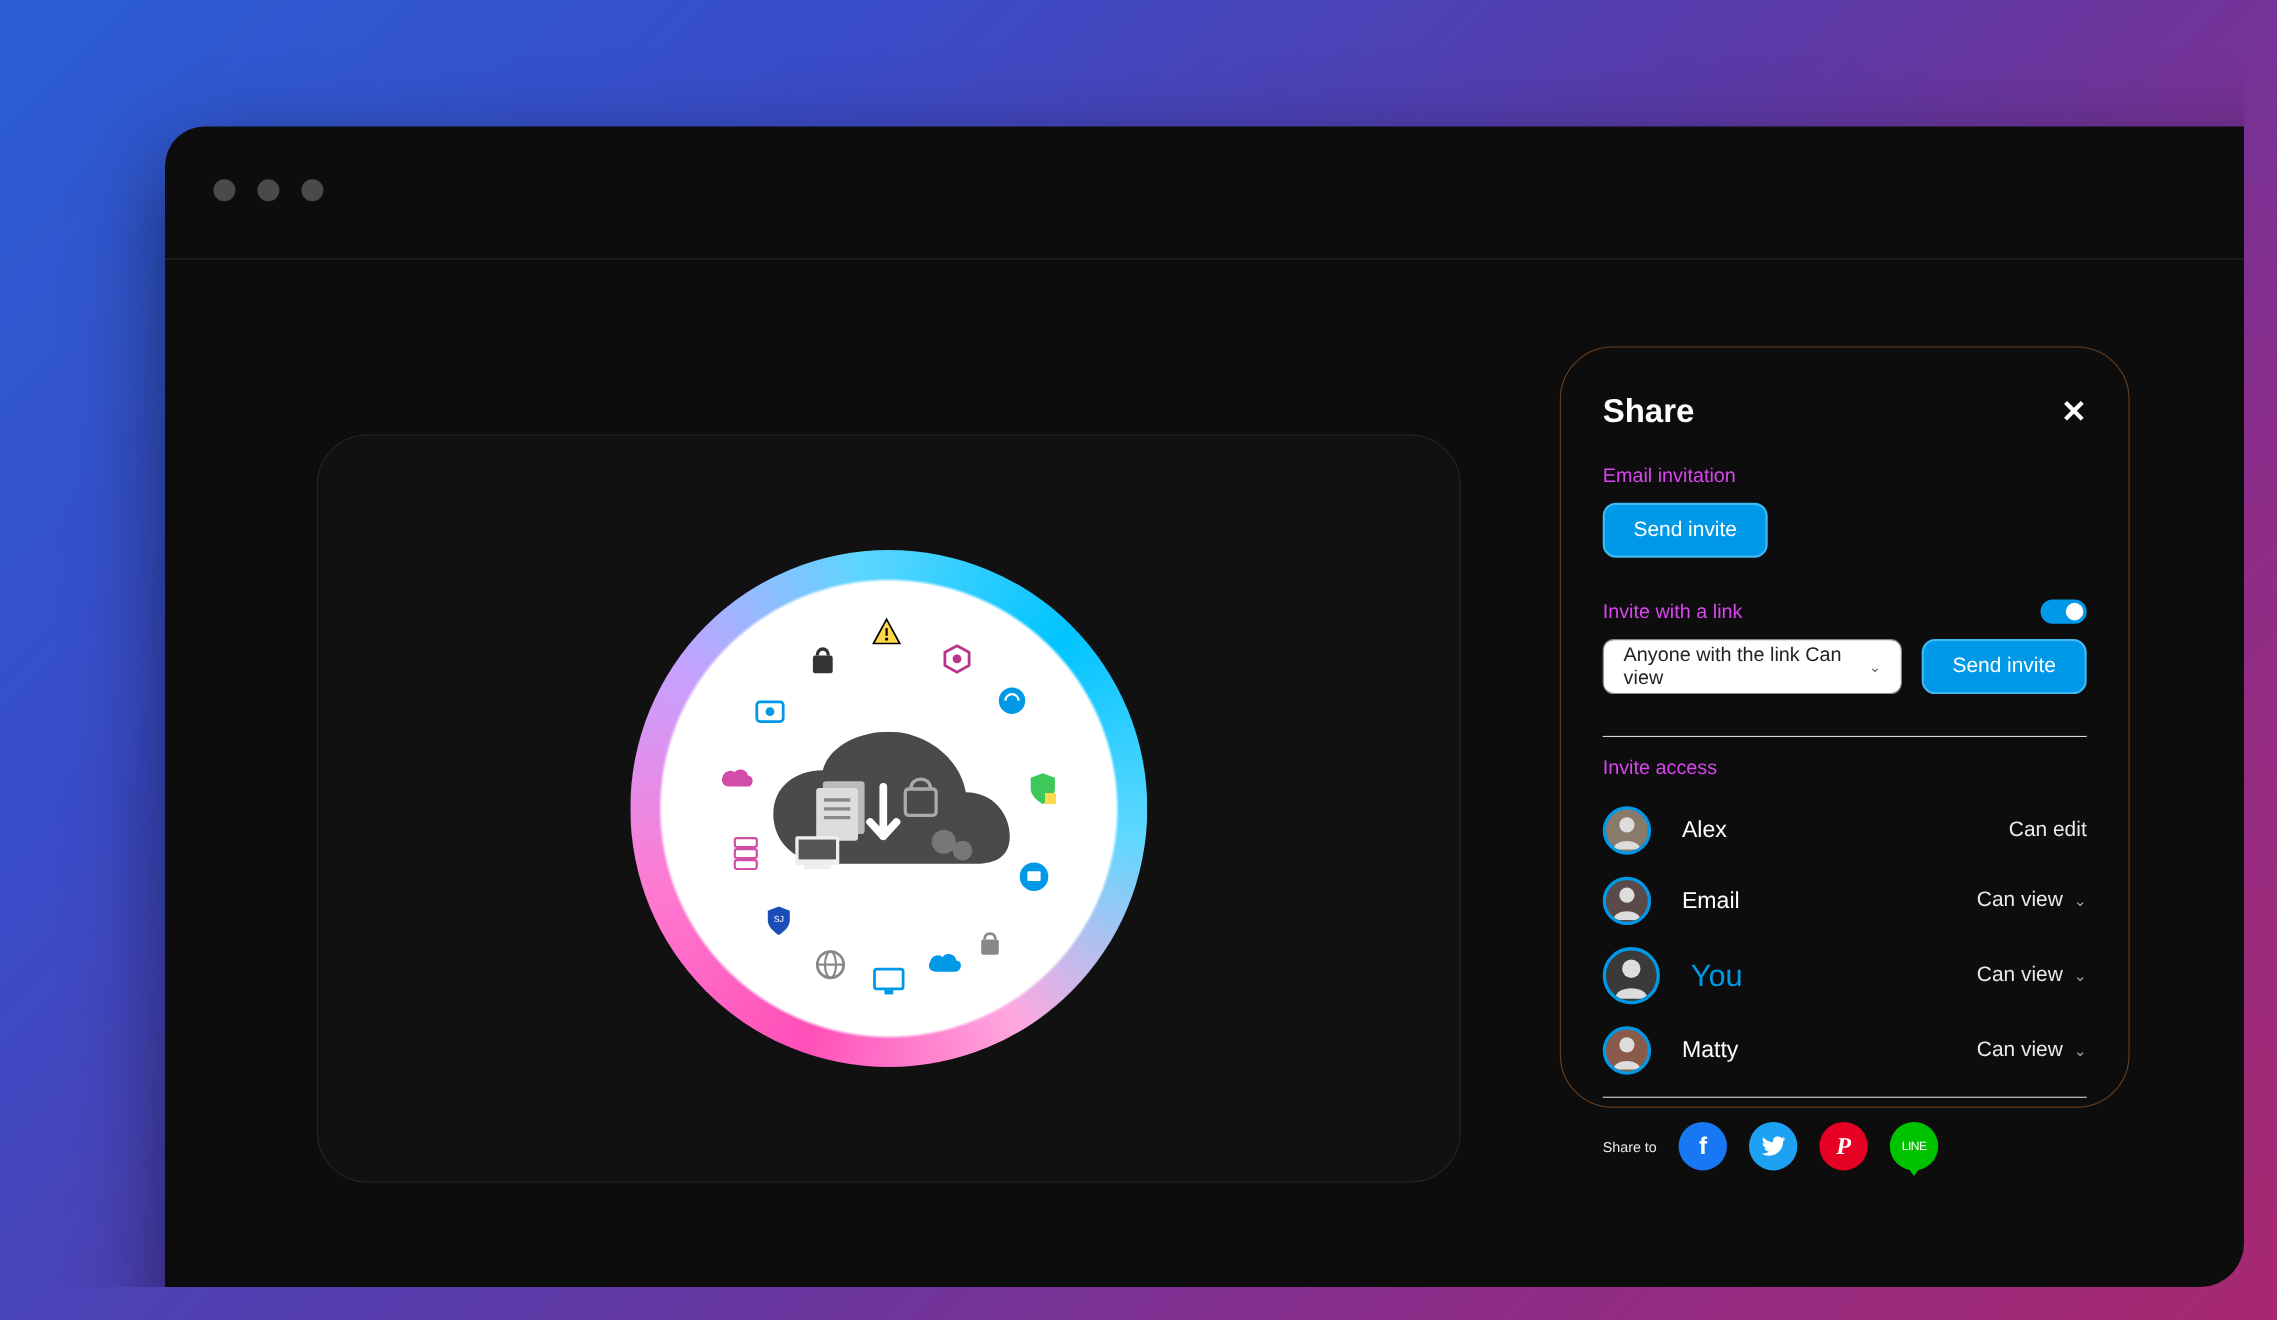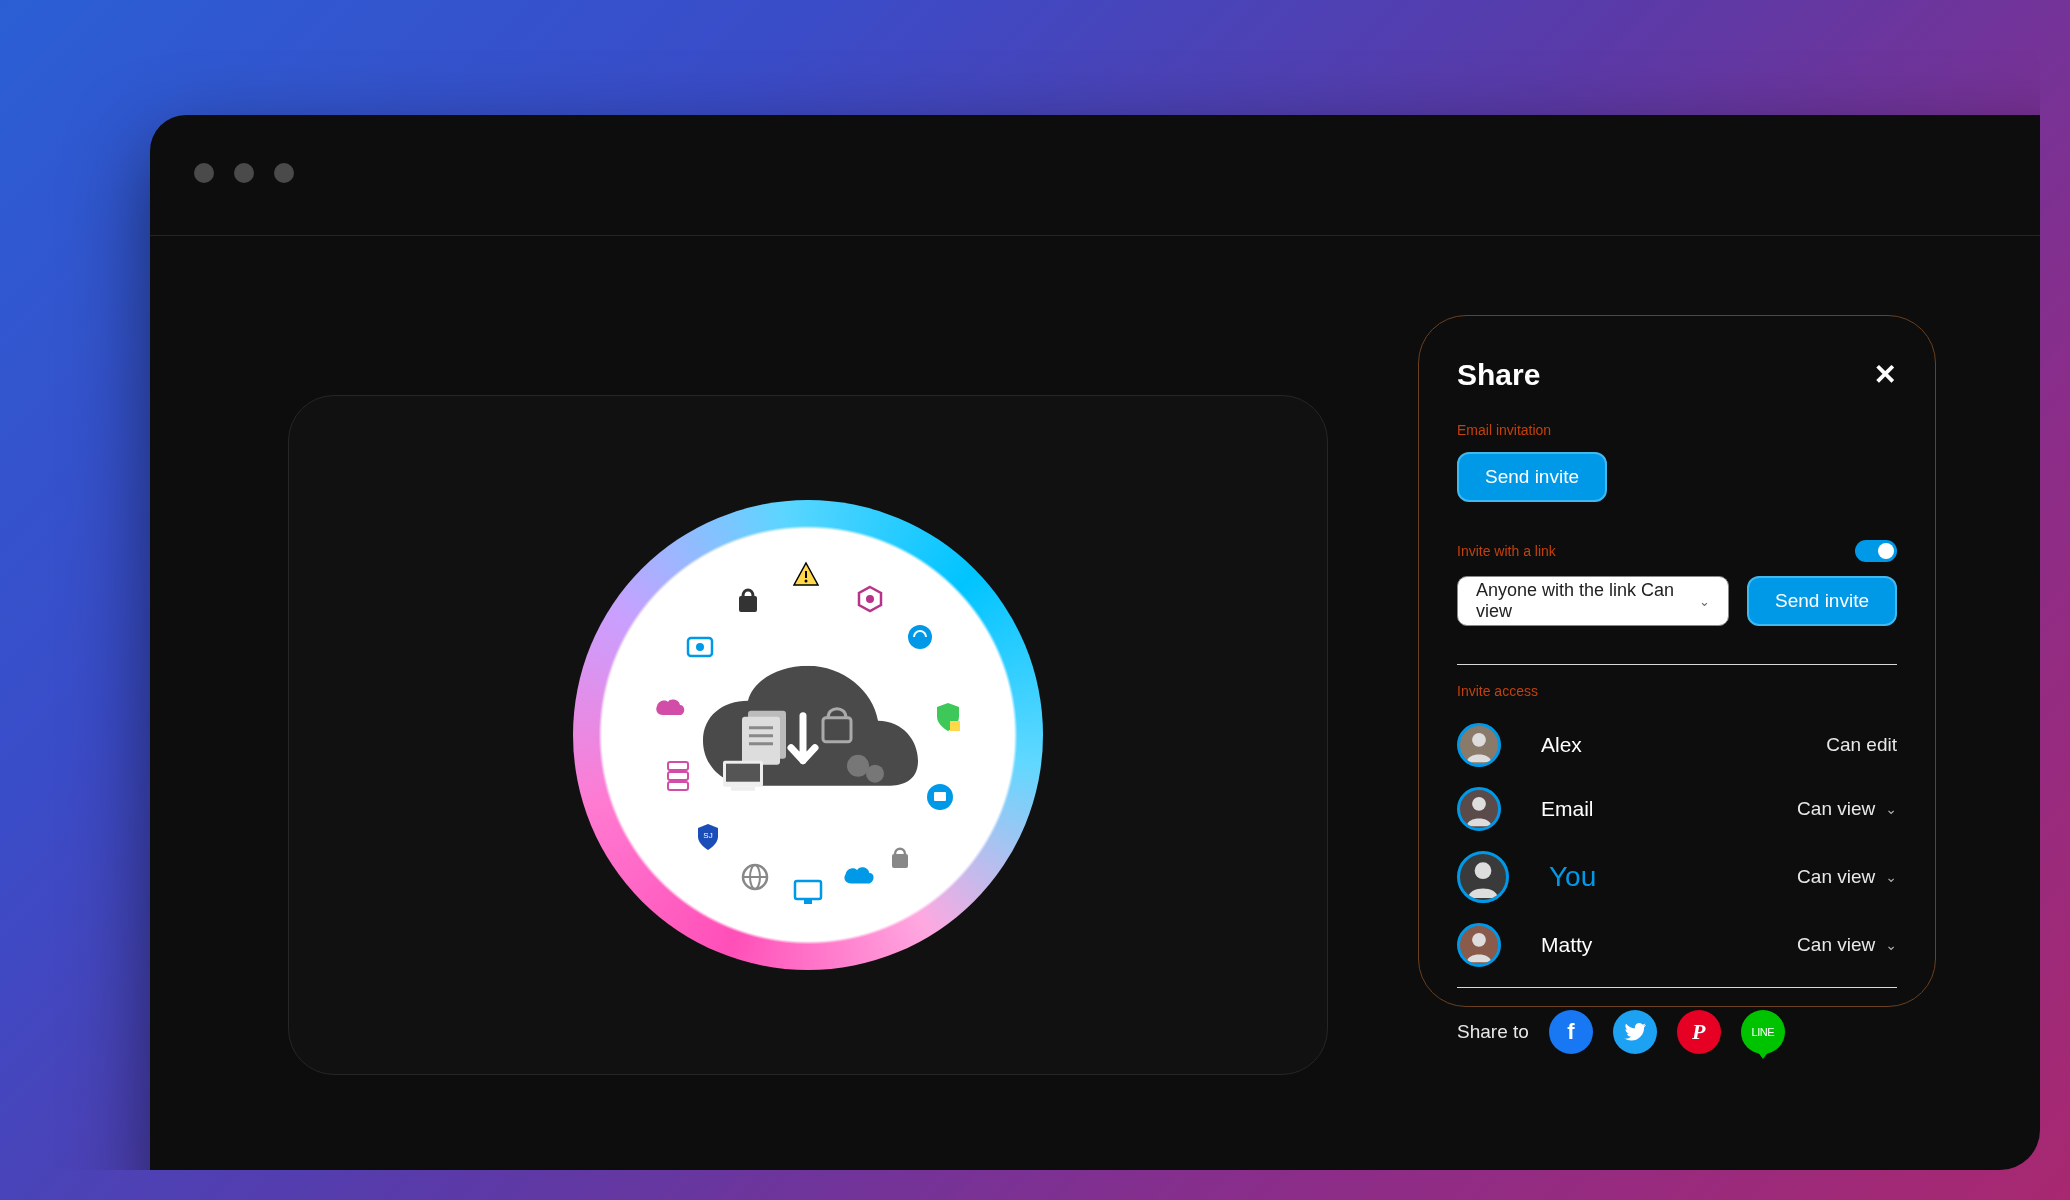--- a/index.html
+++ b/index.html
@@ -124,22 +124,22 @@
   font-size: 30px;
   font-weight: 700;
 }
 .close-btn {
   font-size: 28px;
   font-weight: 700;
   cursor: pointer;
   line-height: 1;
 }
 .section-label {
-  font-size: 14px;
-  color: #c2410c;
+  font-size: 18px;
+  color: #d946ef;
   margin-bottom: 14px;
 }
 .email-row {
   display: flex;
   gap: 18px;
   margin-bottom: 38px;
 }
 .email-input-wrap {
   flex: 1;
   background: #fff;
@@ -231,21 +231,21 @@
 }
 .access-row {
   display: flex;
   align-items: center;
   justify-content: space-between;
   padding: 10px 0;
 }
 .access-left {
   display: flex;
   align-items: center;
-  gap: 40px;
+  gap: 28px;
 }
 .avatar {
   width: 44px;
   height: 44px;
   border-radius: 50%;
   border: 3px solid #0099e8;
   background: #555;
   display: flex;
   align-items: center;
   justify-content: center;
@@ -277,21 +277,21 @@
   background: #d8d8d8;
   margin-top: 10px;
   margin-bottom: 22px;
 }
 .share-footer {
   display: flex;
   align-items: center;
   gap: 20px;
 }
 .share-to-label {
-  font-size: 19px;
+  font-size: 13px;
   color: #e8e8e8;
 }
 .social {
   width: 44px;
   height: 44px;
   border-radius: 50%;
   display: flex;
   align-items: center;
   justify-content: center;
   font-weight: 700;

